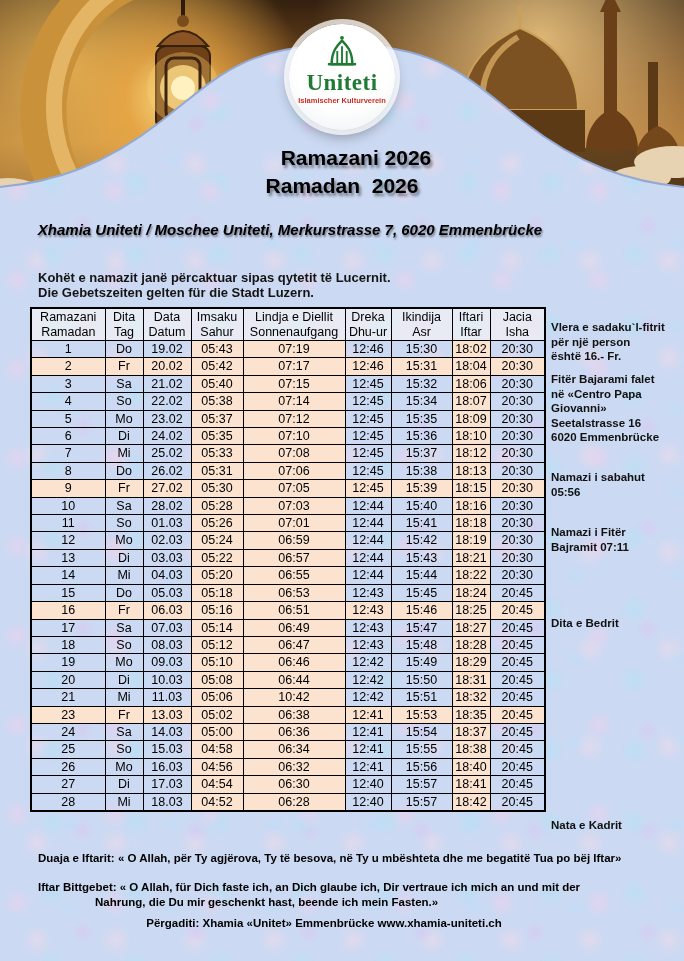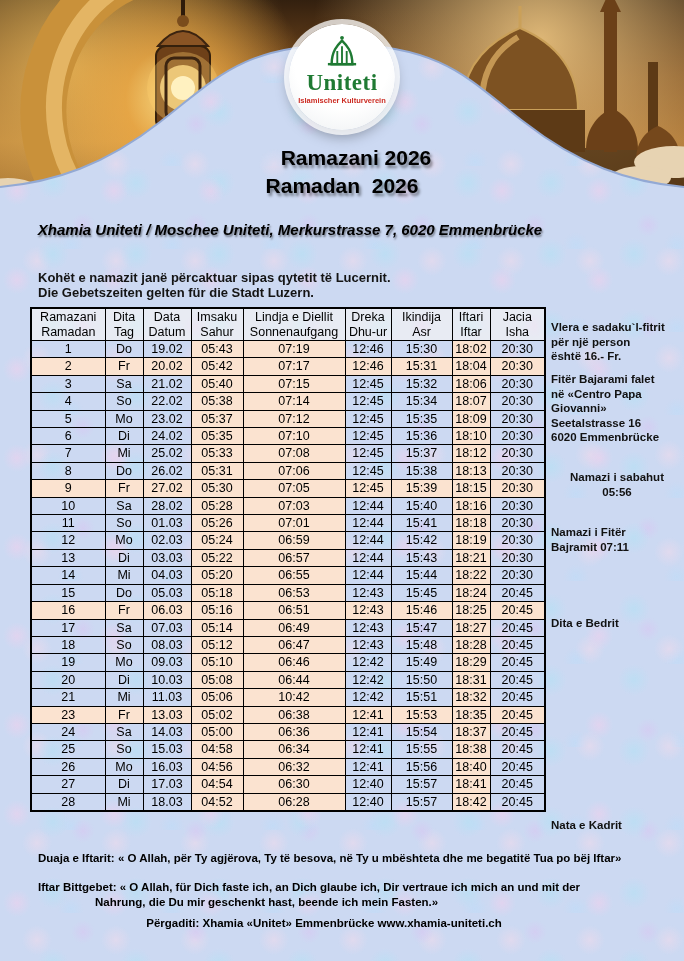--- a/index.html
+++ b/index.html
@@ -48,21 +48,21 @@
   .intro{position:absolute;left:38px;top:270px;font-size:13px;font-weight:700;line-height:15px;color:#141414;}
   
   .prayer-table{position:absolute;left:30px;top:307px;border-collapse:collapse;table-layout:fixed;width:516px;border:2px solid #000;}
   .prayer-table th,.prayer-table td{border:1px solid #000;text-align:center;padding:0;font-size:12.5px;color:#000;overflow:hidden;}
   .prayer-table thead th{font-weight:400;line-height:14.5px;height:31px;background:rgba(255,250,244,.55);white-space:pre-line;}
   .prayer-table tbody td{height:16.4px;line-height:16.4px;font-weight:400;}
   .prayer-table td.peach{background:var(--peach);}
   .prayer-table tr.friday td{background:var(--peach);}
   
   .note{position:absolute;left:551px;width:132px;font-size:11.5px;font-weight:700;line-height:14.5px;white-space:pre-line;color:#111;}
-  .n1{top:320px;} .n2{top:372px;} .n3{top:470px;text-align:center;} .n4{top:525px;} .n5{top:616px;} .n6{top:818px;}
+  .n1{top:320px;} .n2{top:372px;} .n3{top:470px;} .n4{top:525px;} .n5{top:616px;} .n6{top:818px;}
   
   .duaja{position:absolute;left:38px;top:852px;width:640px;font-size:11.5px;font-weight:700;}
   .bitt1{position:absolute;left:38px;top:881px;width:640px;font-size:11.5px;font-weight:700;}
   .bitt2{position:absolute;left:95px;top:896px;width:580px;font-size:11.5px;font-weight:700;}
   .pergaditi{position:absolute;left:0;top:917px;width:608px;text-align:center;font-size:11.5px;font-weight:700;margin-left:20px;}
 </style>
 </head>
 <body>
 
 <div class="page mottle">

